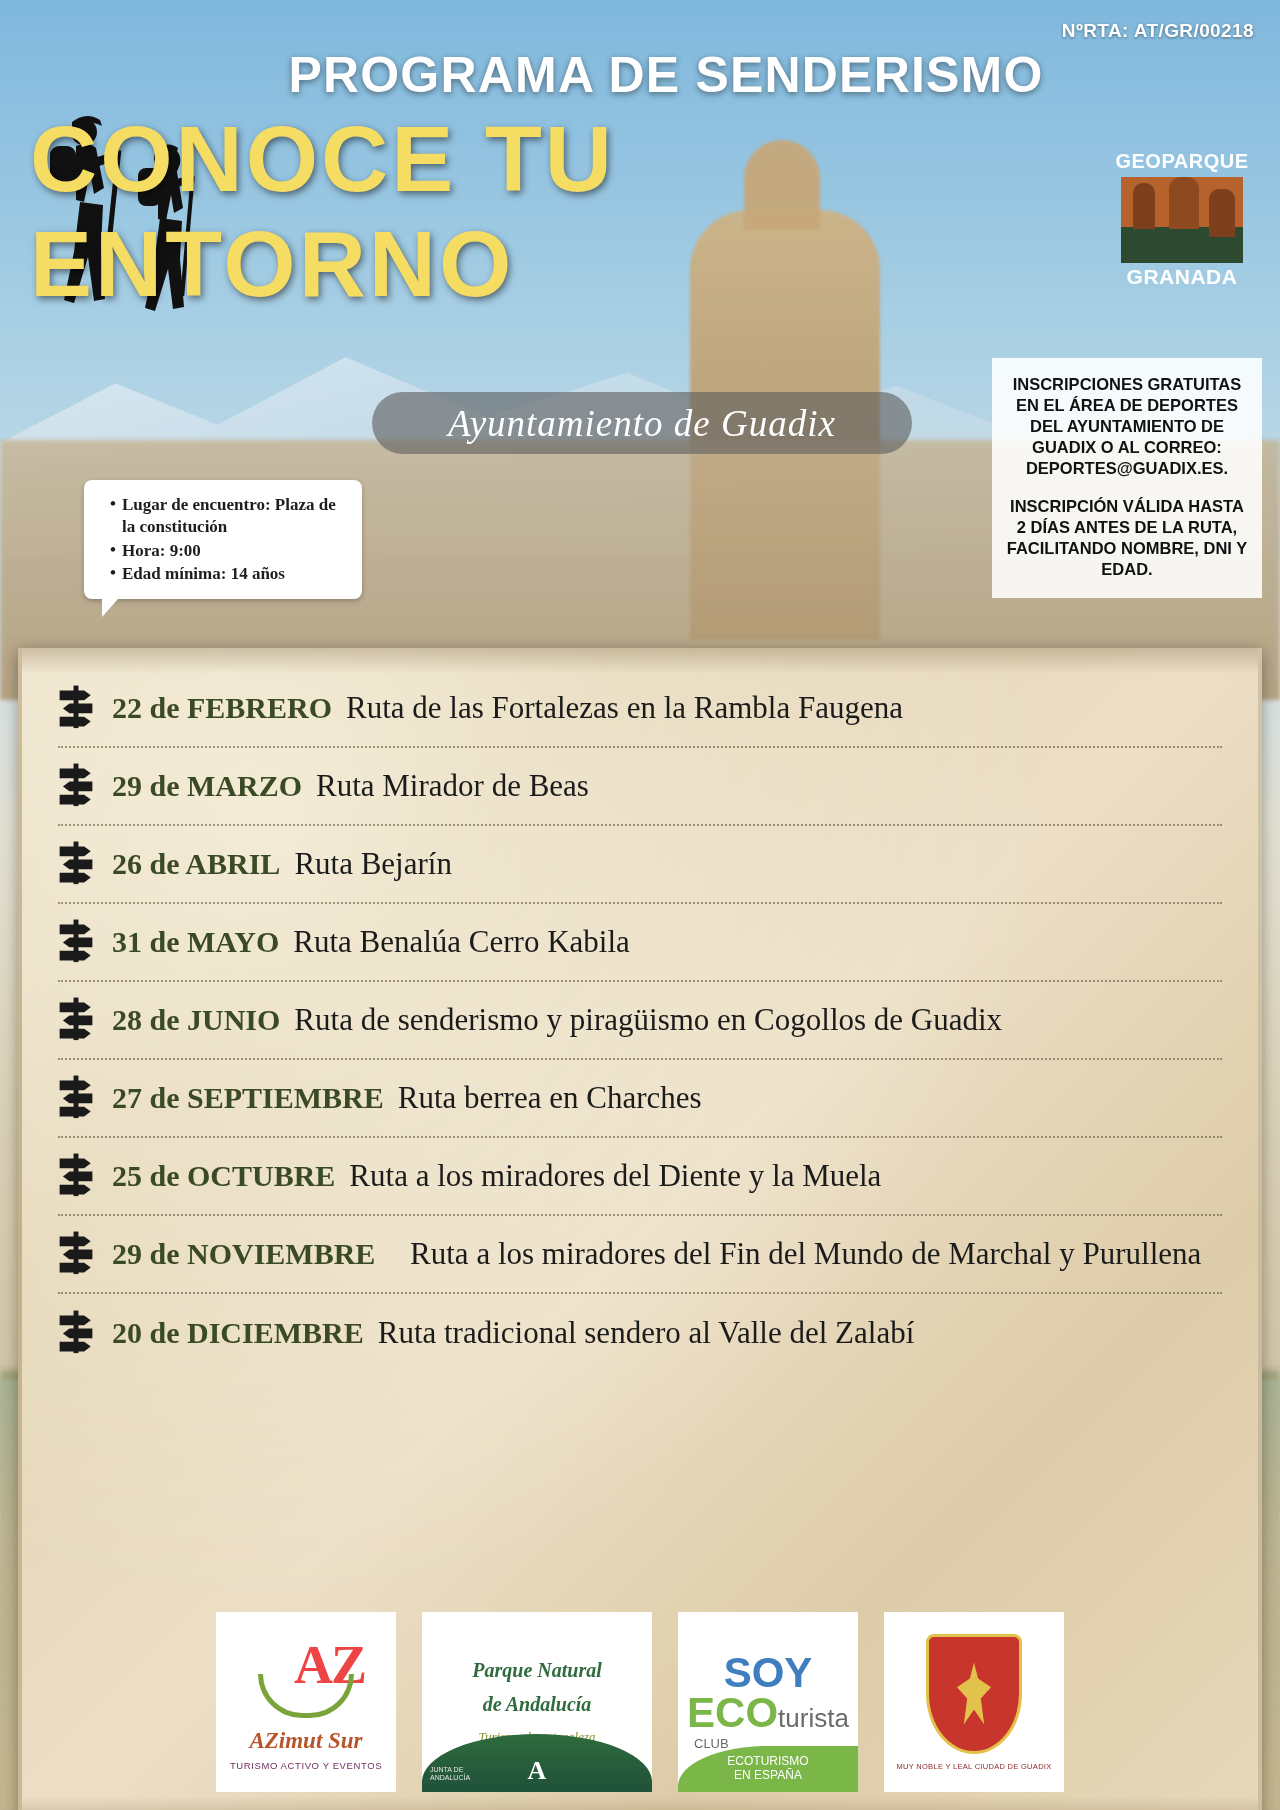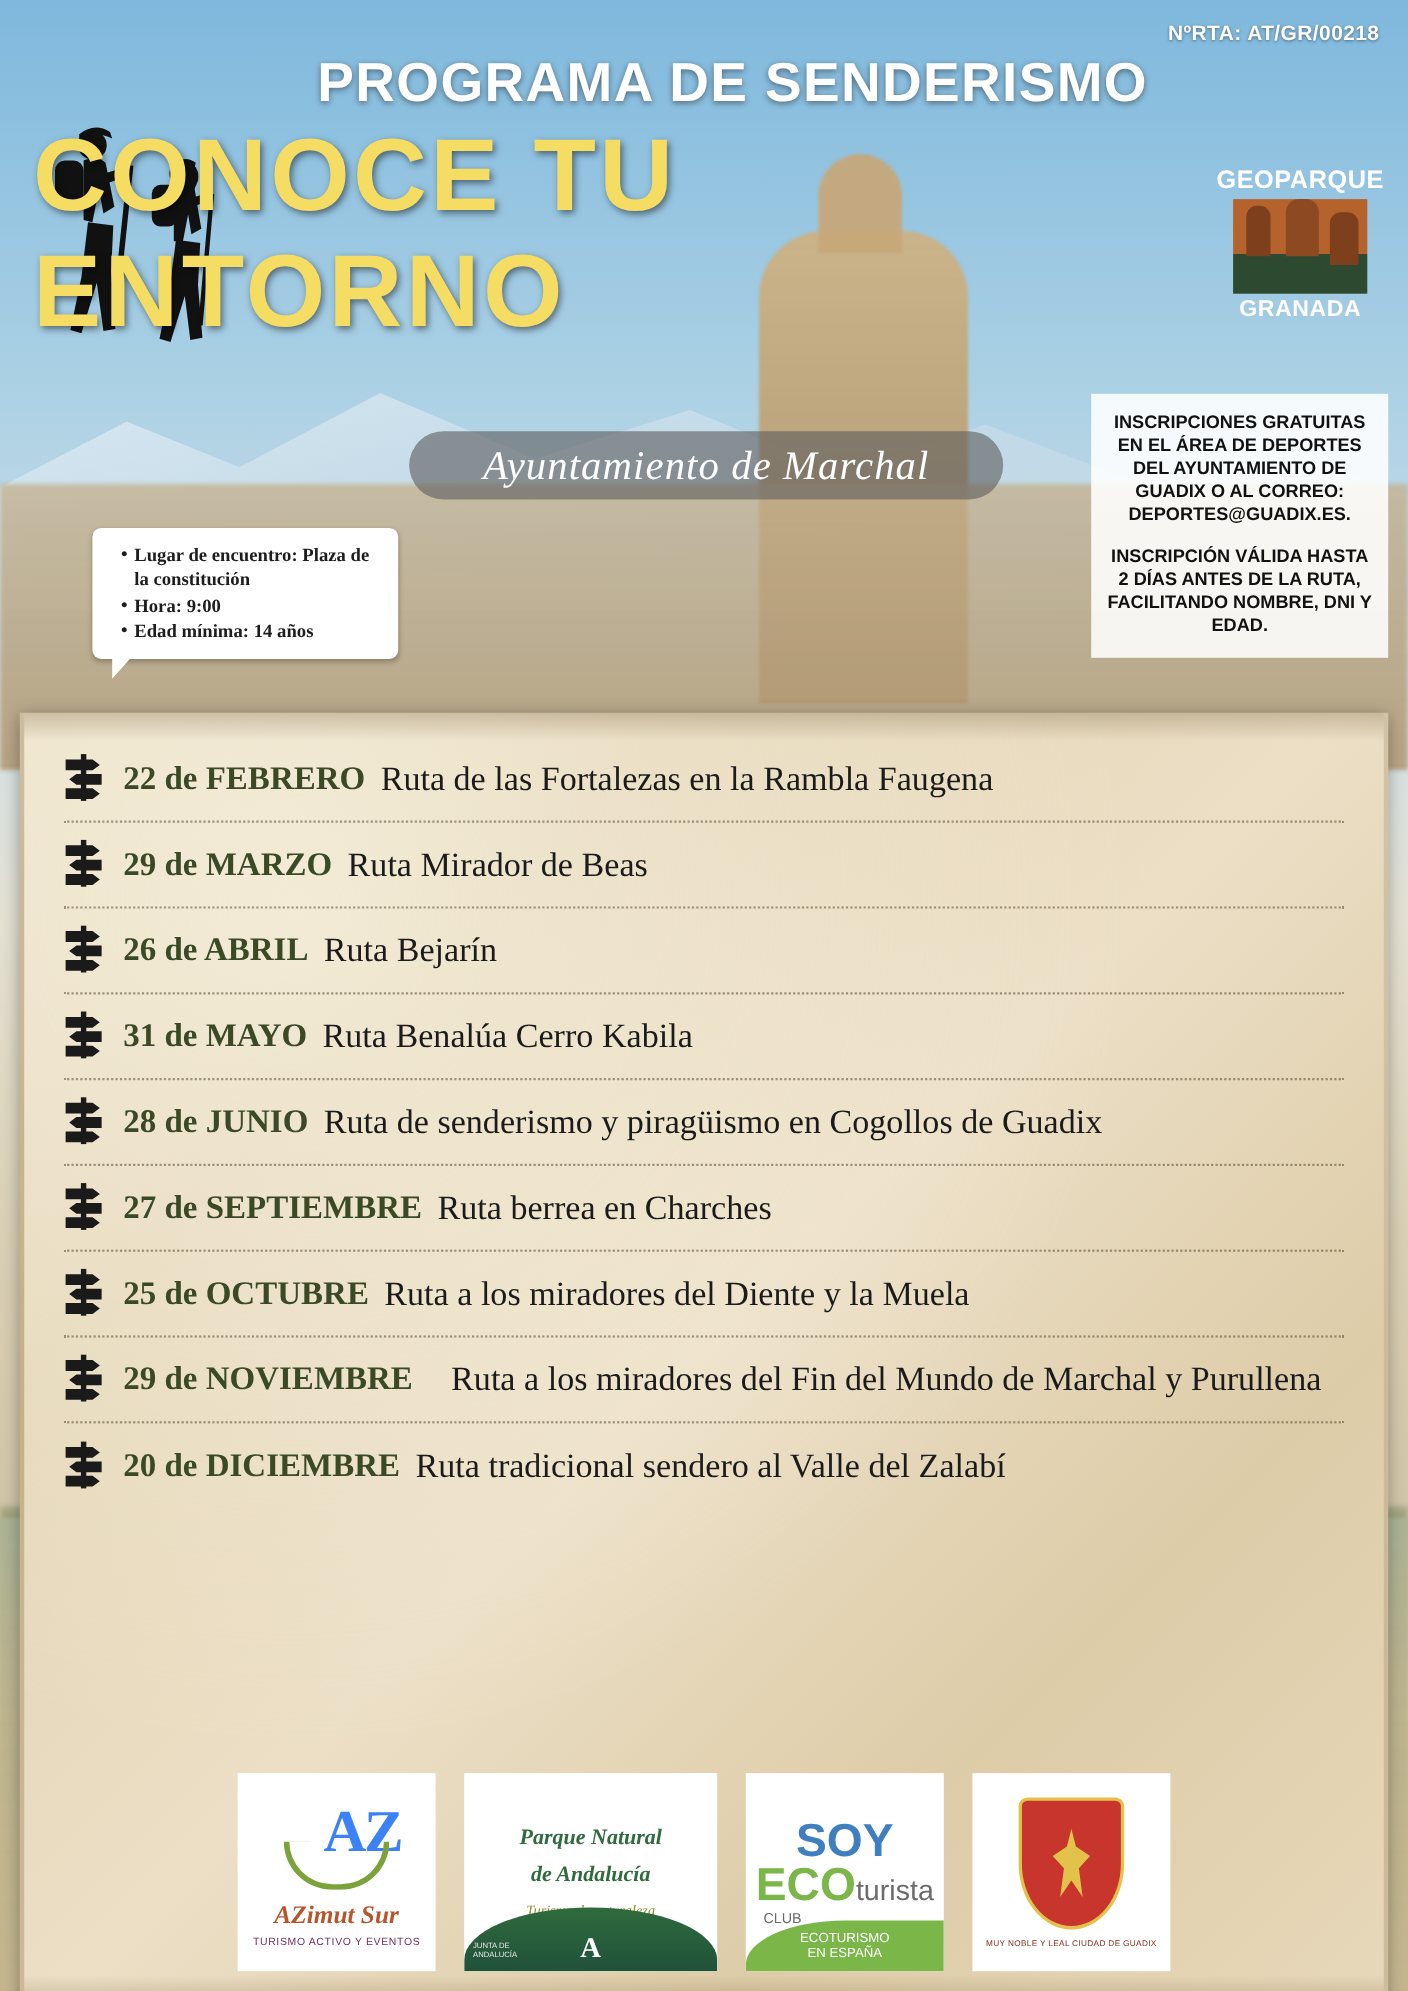--- a/index.html
+++ b/index.html
@@ -97,21 +97,21 @@
   }
 
   
   .hikers { position: absolute; left: 14px; top: 110px; width: 210px; height: 220px; }
 
   
   .geoparque {
     position: absolute; right: 18px; top: 150px; width: 160px; text-align: center;
     font-family: "Liberation Sans", sans-serif;
   }
-  .geoparque .gp-title { font-size: 23px; font-weight: bold; color: #ffffff; letter-spacing: 0.5px; }
+  .geoparque .gp-title { font-size: 20px; font-weight: bold; color: #ffffff; letter-spacing: 0.5px; }
   .geoparque .gp-art {
     width: 122px; height: 86px; margin: 4px auto 2px;
     background: linear-gradient(180deg, #b5622c 0%, #b5622c 58%, #2d4a30 58%, #2d4a30 100%);
     position: relative; overflow: hidden;
   }
   .geoparque .gp-art:before {
     content:""; position:absolute; left: 12px; top: 6px; width: 22px; height: 46px;
     background: #7d3f1c; border-radius: 10px 10px 0 0;
   }
   .geoparque .gp-art:after {
@@ -200,21 +200,21 @@
   .sponsors {
     position: absolute; left: 0; right: 0; bottom: 18px;
     display: flex; justify-content: center; align-items: center; gap: 26px;
   }
   .logo-card {
     background: #ffffff;
     width: 180px; height: 180px;
     display: flex; flex-direction: column; align-items: center; justify-content: center;
     overflow: hidden; position: relative;
   }
-  .logo-azimut .az-mark { font-family:"Liberation Serif", serif; font-size: 54px; color:#3b82f6; font-weight: bold; letter-spacing:-2px;margin-left:47px;}
+  .logo-azimut .az-mark { font-family:"Liberation Serif", serif; font-size: 54px; color:#ef4444; font-weight: bold; letter-spacing:-2px;margin-left:47px;}
   .logo-azimut .az-swoosh {
     width: 96px; height: 44px; border: 5px solid #7aa33a; border-top: none;
     border-radius: 0 0 60px 60px; margin-top: -22px;
   }
   .logo-azimut .az-name { font-family:"Liberation Serif", serif; font-size: 23px; color:#6e2f5e; font-weight:bold; margin-top:10px;}
   .logo-azimut .az-name span { color:#b8552a; font-style: italic; }
   .logo-azimut .az-sub { font-family:"Liberation Sans", sans-serif; font-size: 9.5px; color:#6e2f5e; letter-spacing:0.6px; margin-top:6px;}
 
   .logo-parque { width: 230px; gap: 11px; }
   .logo-parque .pq-l1 { font-family:"Liberation Serif", serif; font-style: italic; font-size: 20px; color:#2f6b3c; font-weight: bold;}
@@ -300,21 +300,21 @@
   </div>
 
   <div class="title-programa">PROGRAMA DE SENDERISMO</div>
 
   <div class="title-main">
     <span>CONOCE TU</span>
     <span class="line2">ENTORNO</span>
   </div>
 
   <div class="ribbon">
-    <span class="ribbon-text">Ayuntamiento de Marchal</span>
+    <span class="ribbon-text">Ayuntamiento de Guadix</span>
   </div>
 
   <div class="geoparque">
     <div class="gp-title">GEOPARQUE</div>
     <div class="gp-art"></div>
     <div class="gp-sub">GRANADA</div>
   </div>
 
   <div class="bubble">
     <ul>

